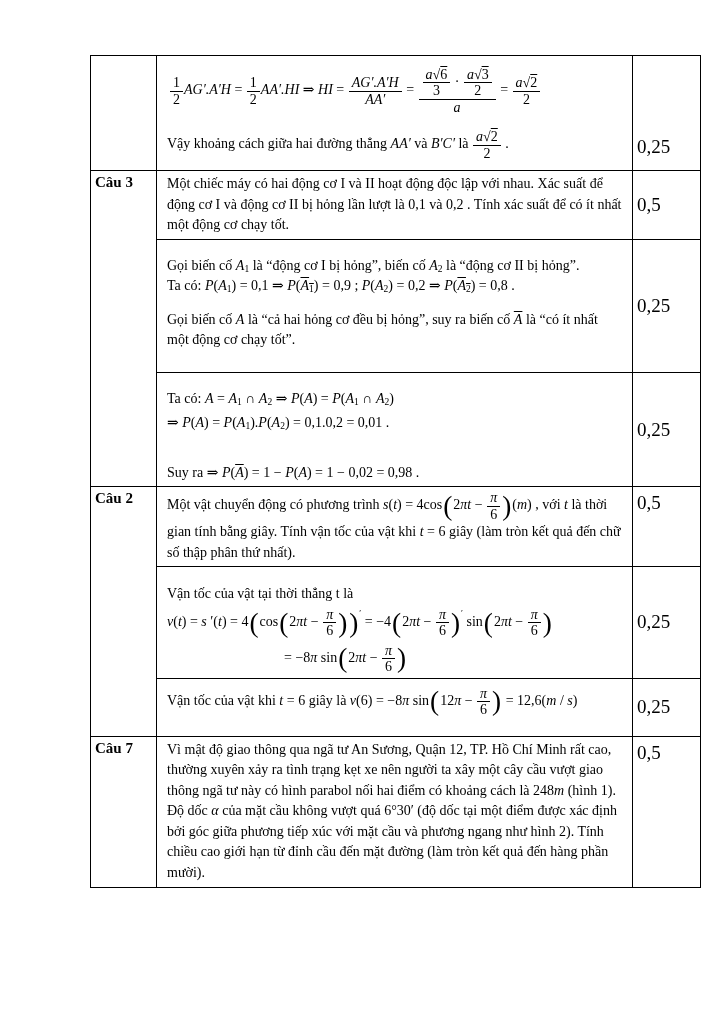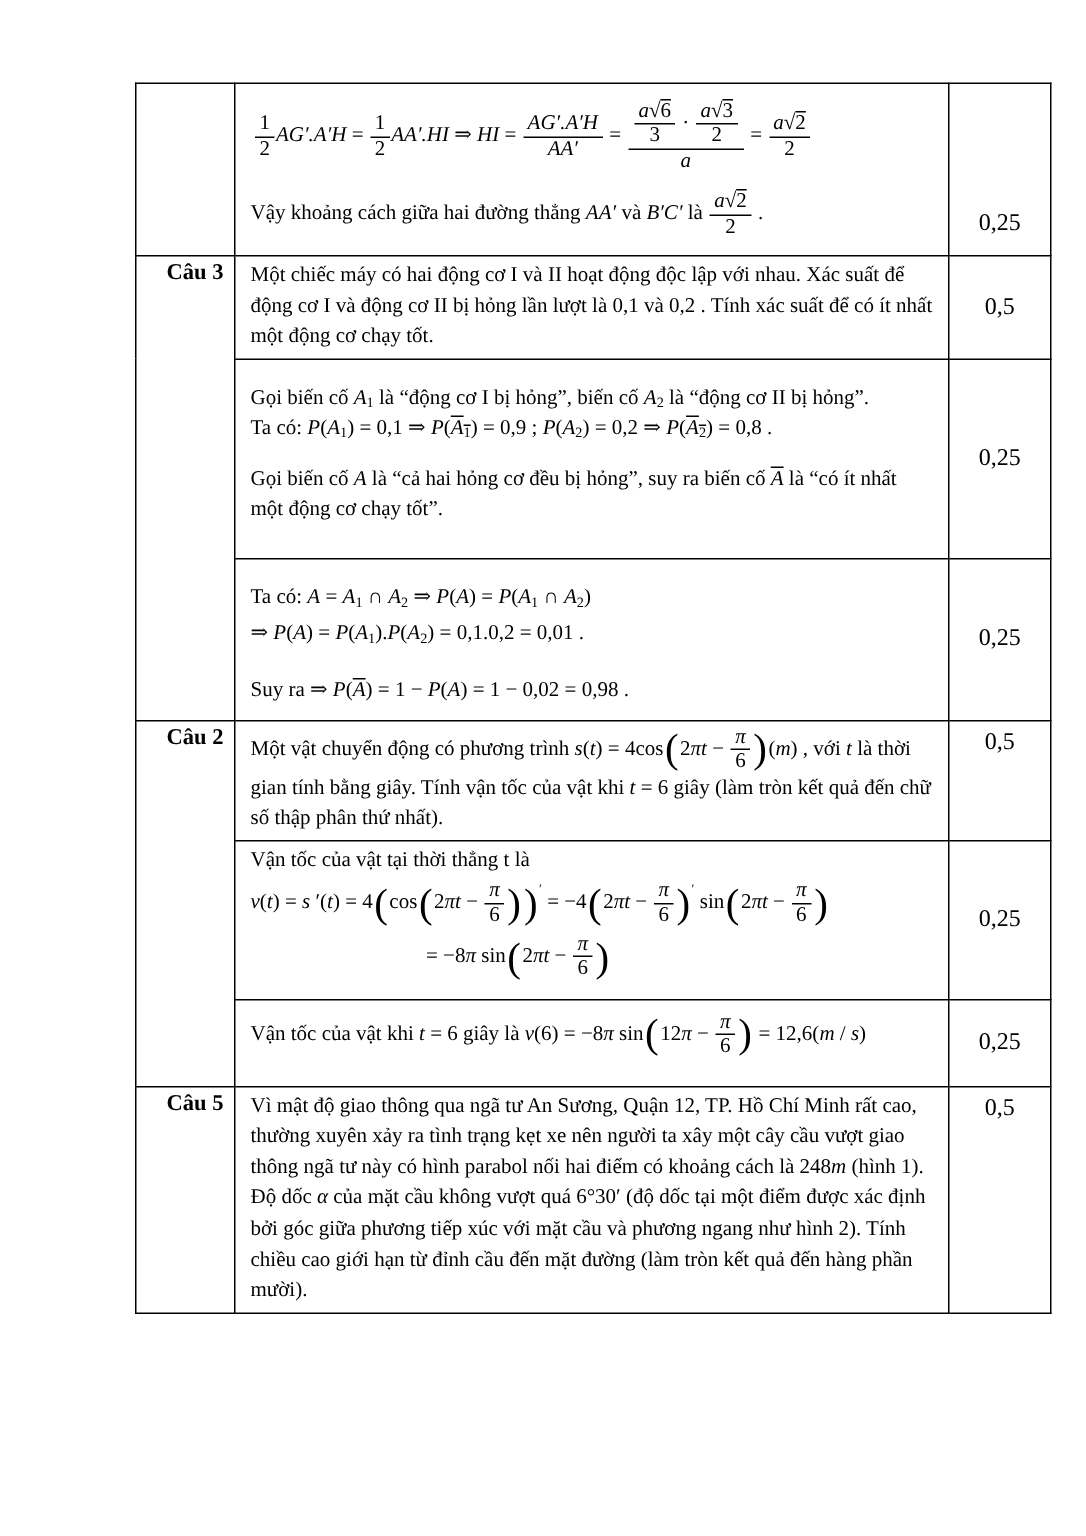--- a/index.html
+++ b/index.html
@@ -1,40 +1,40 @@
 <!DOCTYPE html>
 <html><head>
 <meta charset="utf-8">
 <style>
   html,body{margin:0;padding:0;background:#e8e8e8;}
   .page{position:relative;width:724px;height:1024px;background:#ffffff;
         font-family:"Liberation Serif","DejaVu Serif",serif;color:#000;margin:0 auto;overflow:hidden;}
   table.key{position:absolute;left:90px;top:55px;width:610px;border-collapse:collapse;table-layout:fixed;}
   td{border:1px solid #000;vertical-align:top;overflow:hidden;}
-  td.label{font-weight:bold;font-size:15px;padding:3px 2px 0 20px;}
+  td.label{font-weight:bold;font-size:15px;padding:3px 2px 0 4px;}
   td.content{padding:3px 9px 3px 10px;font-size:14px;line-height:1.47;}
-  td.score{text-align:center;vertical-align:middle;font-size:16px;padding:0 4px;}
+  td.score{vertical-align:middle;font-size:19px;padding:0 4px;}
   td.score.v-top{vertical-align:top;padding-top:5px;}
   td.score.v-bottom{vertical-align:bottom;padding-bottom:12px;}
   tr.h115{height:115px} tr.h62{height:62px} tr.h133{height:133px} tr.h108{height:108px}
   tr.h75{height:75px} tr.h106{height:106px} tr.h58{height:58px} tr.h150{height:150px}
-  .math-line,.text-line{white-space:normal;}
+  .math-line,.text-line{white-space:normal;margin-top:14px;}
   .mi{font-style:italic;}
   .frac{display:inline-block;vertical-align:middle;text-align:center;padding:0 1px;line-height:1.1;}
   .frac .fn{display:block;border-bottom:1px solid #000;padding:0 3px;}
   .frac .fd{display:block;padding:0 3px;}
   .ov{text-decoration:overline;}
   .bp{display:inline-block;vertical-align:middle;font-size:1.95em;line-height:.82;font-weight:400;padding:0 1px;}
   sup.msup{font-size:.62em;vertical-align:1.15em;line-height:0;}
   sub.msub{font-size:.68em;vertical-align:-.25em;line-height:0;}
   .fline1{margin:8px 0 12px 2px;}
   .gap-a{margin-top:13px;}
   .gap-b{margin:0 0 13px 0;}
   .gap-c{margin-top:4px;}
-  .gap-d{margin-top:17px;}
+  .gap-d{margin-top:29px;}
   .indent-mid{margin:4px 0 0 117px;}
   .mt2{margin-top:2px;}
 </style>
 </head>
 <body>
 
 <div class="page">
   <table class="key">
     <colgroup>
         <col style="width:66px">
@@ -88,19 +88,19 @@
       <td class="score">0,25</td>
     </tr>
     <tr class="h58">
       <td class="content">
         <div class="math-line gap-c"><span>Vận tốc của vật khi </span><span class="mi">t</span><span> = 6 giây là </span><span class="mi">v</span><span>(6) = −8</span><span class="mi">π</span><span> sin</span><span class="bp">(</span><span>12</span><span class="mi">π</span><span> − </span><span class="frac"><span class="fn"><span class="mi">π</span></span><span class="fd"><span>6</span></span></span><span class="bp">)</span><span> = 12,6(</span><span class="mi">m</span><span> / </span><span class="mi">s</span><span>)</span></div>
       </td>
       <td class="score">0,25</td>
     </tr>
 
     <tr class="h150">
-      <td class="label">Câu 5</td>
+      <td class="label">Câu 7</td>
       <td class="content"><span>Vì mật độ giao thông qua ngã tư An Sương, Quận 12, TP. Hồ Chí Minh rất cao, thường xuyên xảy ra tình trạng kẹt xe nên người ta xây một cây cầu vượt giao thông ngã tư này có hình parabol nối hai điểm có khoảng cách là 248</span><span class="mi">m</span><span> (hình 1). Độ dốc </span><span class="mi">α</span><span> của mặt cầu không vượt quá 6°30′ (độ dốc tại một điểm được xác định bởi góc giữa phương tiếp xúc với mặt cầu và phương ngang như hình 2). Tính chiều cao giới hạn từ đỉnh cầu đến mặt đường (làm tròn kết quả đến hàng phần mười).</span></td>
       <td class="score v-top">0,5</td>
     </tr>
   </tbody>
     </table>
 </div>
 
 </body></html>

